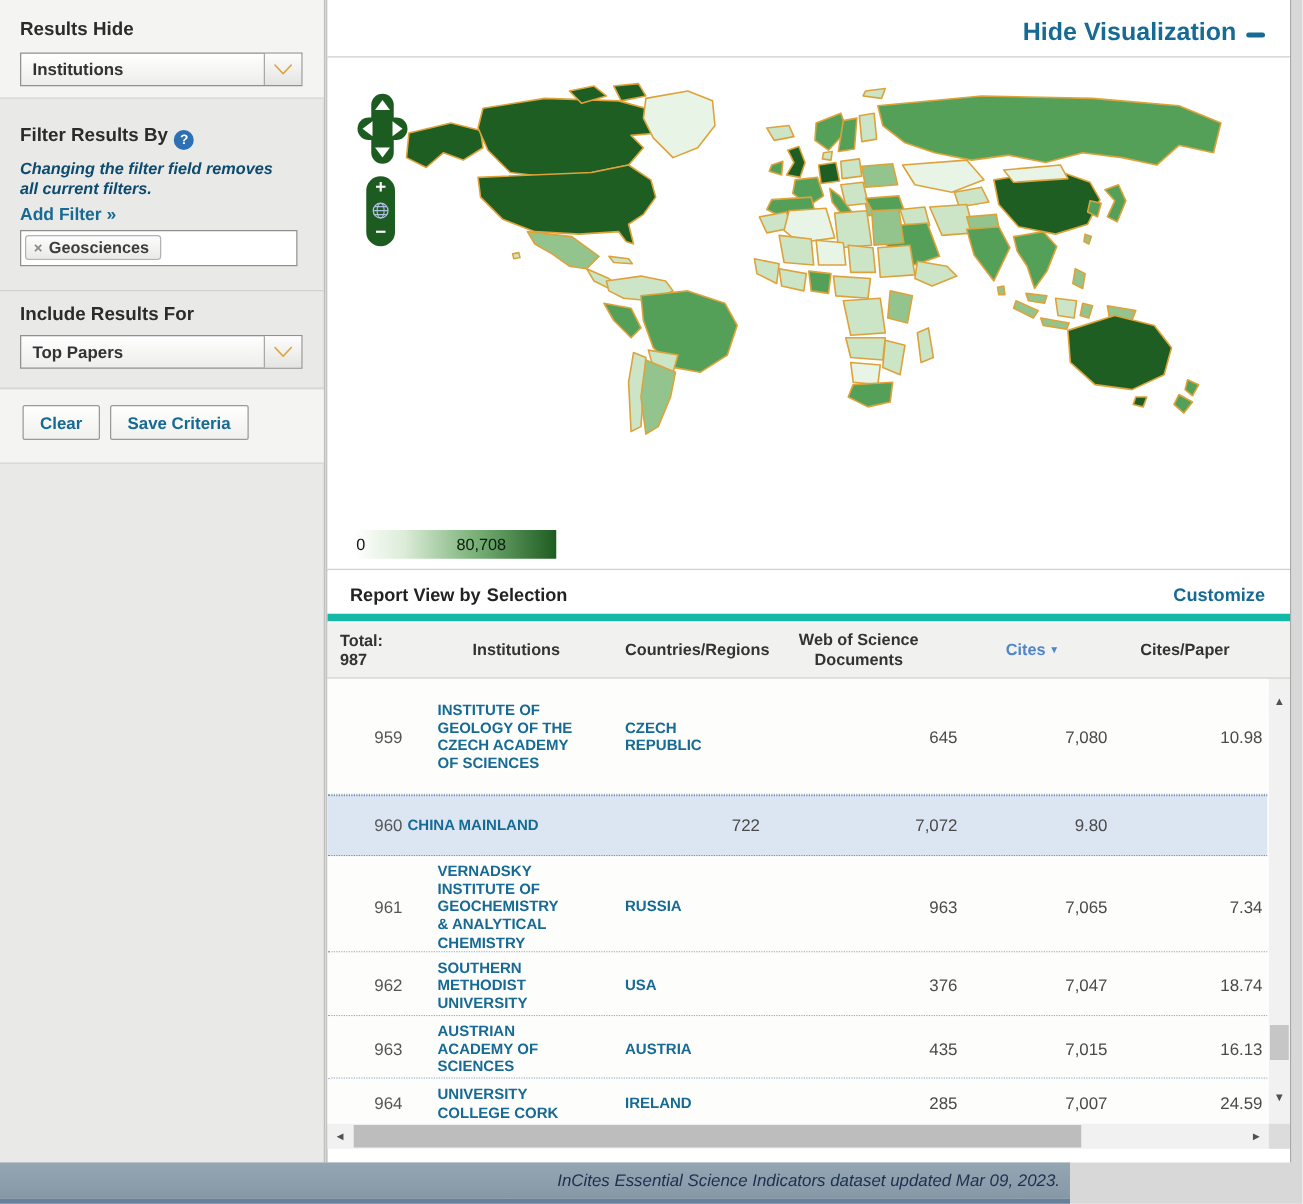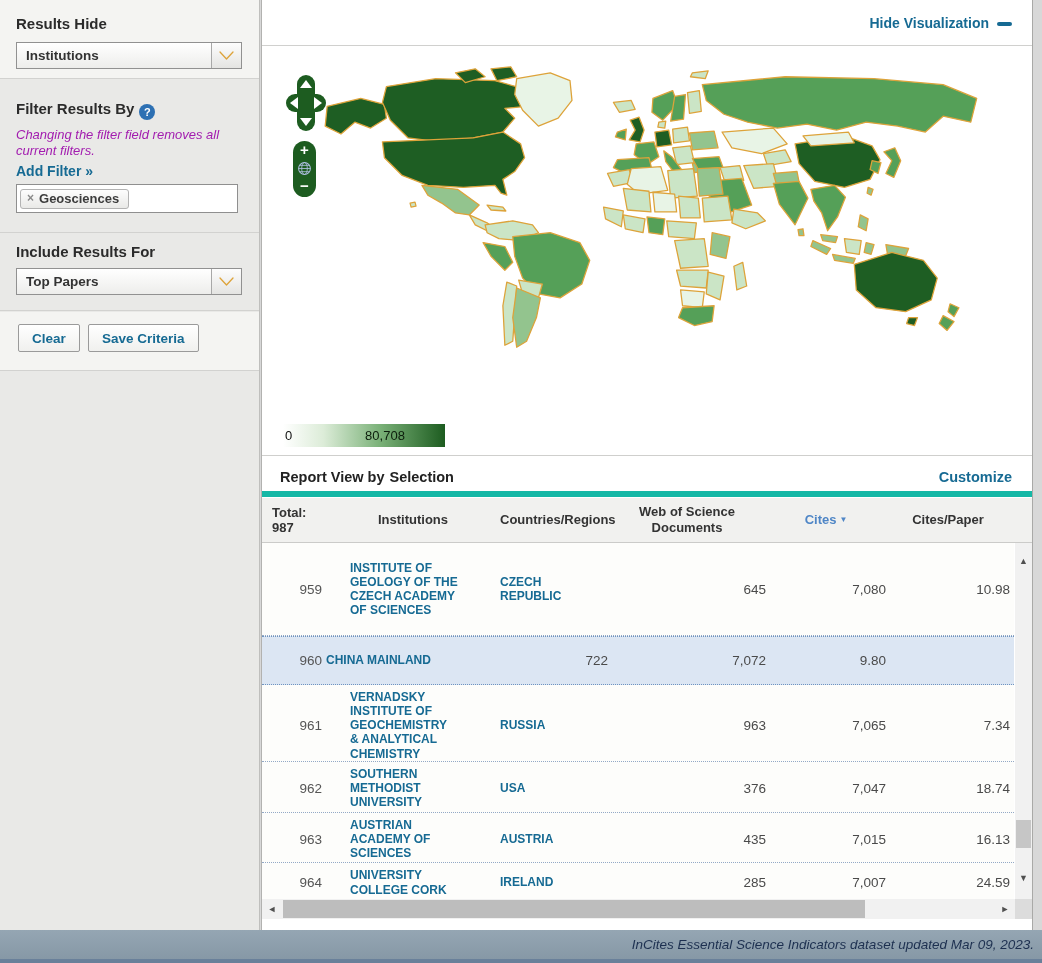--- a/index.html
+++ b/index.html
@@ -13,34 +13,34 @@
   .side-band-include { position:absolute; left:0; top:234px; width:100%; height:77px; border-bottom:1px solid #d2d2d0; }
   .side-band-buttons { position:absolute; left:0; top:312px; width:100%; height:59px; background:#f4f4f2; border-bottom:1px solid #d2d2d0; }
   .side-h { font-size:15px; font-weight:bold; color:#2b2b2b; }
   .pos { position:absolute; }
 
   .dropdown { position:absolute; width:226px; height:27px; border:1px solid #919191; background:linear-gradient(#ffffff,#ededeb); display:flex; align-items:center; cursor:pointer; }
   .dropdown .dd-label { flex:1; padding-left:9px; font-size:13.5px; font-weight:bold; color:#333; }
   .dropdown .dd-arrow { width:30px; height:100%; border-left:1px solid #a8a8a8; display:flex; align-items:center; justify-content:center; background:linear-gradient(#fdfdfd,#e4e4e2); }
 
   .help-circle { display:inline-block; width:16px; height:16px; border-radius:50%; background:#2d70b3; color:#fff; font-size:11px; font-weight:bold; text-align:center; line-height:16px; vertical-align:-2px; margin-left:5px; cursor:pointer; }
-  .note { font-size:13px; font-style:italic; color:#a21caf; line-height:1.25; width:218px; }
+  .note { font-size:13px; font-style:italic; color:#0c4a6e; line-height:1.25; width:218px;font-weight:bold; }
   .add-filter { font-size:14px; font-weight:bold; color:#166a93; cursor:pointer; }
   .tagbox { position:absolute; width:222px; height:29px; background:#fff; border:1px solid #8f8f8f; padding:3px; }
   .tag { display:inline-flex; align-items:center; gap:5px; border:1px solid #b3b3b3; border-radius:3px; background:linear-gradient(#fdfdfd,#e9e9e7); padding:1px 9px 2px 6px; font-size:13px; font-weight:bold; color:#3c3c3c; }
   .tag .x { color:#8a8a8a; font-size:12px; font-weight:bold; cursor:pointer; }
 
   .btn { position:absolute; height:28px; background:linear-gradient(#ffffff,#f0f0ee); border:1px solid #9a9a9a; border-radius:2px; color:#166a93; font-weight:bold; font-size:13.5px; padding:0 13px; cursor:pointer; font-family:"Liberation Sans",sans-serif; }
 
   
   .main { position:absolute; left:261px; top:0; width:772px; height:930px; background:#fff; border-left:1px solid #b2b2b0; border-right:1px solid #a9a9a7; }
   .panel-head { position:absolute; left:0; top:0; width:100%; height:46px; border-bottom:1px solid #d0d0ce; background:#fff; }
   .ph-title { position:absolute; left:18px; top:15px; font-size:14.5px; color:#222; }
   .ph-title b { margin-right:5px; }
-  .ph-right { position:absolute; right:20px; top:15px; font-size:14px; font-weight:bold; color:#166a93; cursor:pointer; }
+  .ph-right { position:absolute; right:20px; top:15px; font-size:20px; font-weight:bold; color:#166a93; cursor:pointer; }
   .minus-ic { display:inline-block; width:15px; height:4px; background:#166a93; border-radius:2px; vertical-align:2px; margin-left:8px; }
 
   .map-area { position:absolute; left:0; top:47px; width:770px; height:409px; background:#fff; border-bottom:1px solid #cfcfcd; overflow:hidden; }
   .map-svg { position:absolute; left:0; top:10px; width:770px; }
 
   
   .pan-ctl { position:absolute; left:24px; top:28px; width:40px; height:56px; cursor:pointer; }
   .pan-v { position:absolute; left:11px; top:0; width:18px; height:56px; background:#1d5c20; border-radius:9px; }
   .pan-h { position:absolute; left:0; top:19px; width:40px; height:18px; background:#1d5c20; border-radius:9px; }
   .tri { position:absolute; width:0; height:0; }
@@ -83,21 +83,21 @@
   .vs-btn { position:absolute; left:0; width:17px; height:17px; background:#f1f1f1; color:#505050; font-size:9px; text-align:center; line-height:17px; cursor:pointer; }
   .vs-up { top:10px; } .vs-down { bottom:12px; }
   .vs-thumb { position:absolute; left:1px; top:277px; width:15px; height:28px; background:#c6c6c6; cursor:pointer; }
   .hscroll { position:absolute; left:0; top:899px; width:753px; height:20px; background:#f1f1f1; }
   .hs-btn { position:absolute; top:0; width:16px; height:20px; color:#505050; font-size:9px; text-align:center; line-height:20px; cursor:pointer; }
   .hs-left { left:2px; } .hs-right { right:2px; }
   .hs-thumb { position:absolute; left:21px; top:1px; width:582px; height:18px; background:#bdbdbd; cursor:pointer; }
   .scroll-corner { position:absolute; left:753px; top:899px; width:17px; height:20px; background:#dcdcdc; }
 
   
-  .footer { position:absolute; left:0; top:930px; width:1042px; height:33px; background:linear-gradient(#95a6b3,#8698a6); border-bottom:4px solid #69809a; }
+  .footer { position:absolute; left:0; top:930px; width:856px; height:33px; background:linear-gradient(#95a6b3,#8698a6); border-bottom:4px solid #69809a; }
   .footer-text { position:absolute; right:8px; top:7px; font-size:13.5px; font-style:italic; color:#1d3050; }
 
   svg path { stroke:#dda33a; stroke-width:1.3; stroke-linejoin:round; }
   .c0{fill:#e8f4e6;} .c1{fill:#cbe5c6;} .c2{fill:#93c48e;} .c3{fill:#55a058;} .c4{fill:#1e5e23;}
 </style>
 </head>
 <body>
 
 <div class="sidebar">
   <div class="side-band-top"></div>

